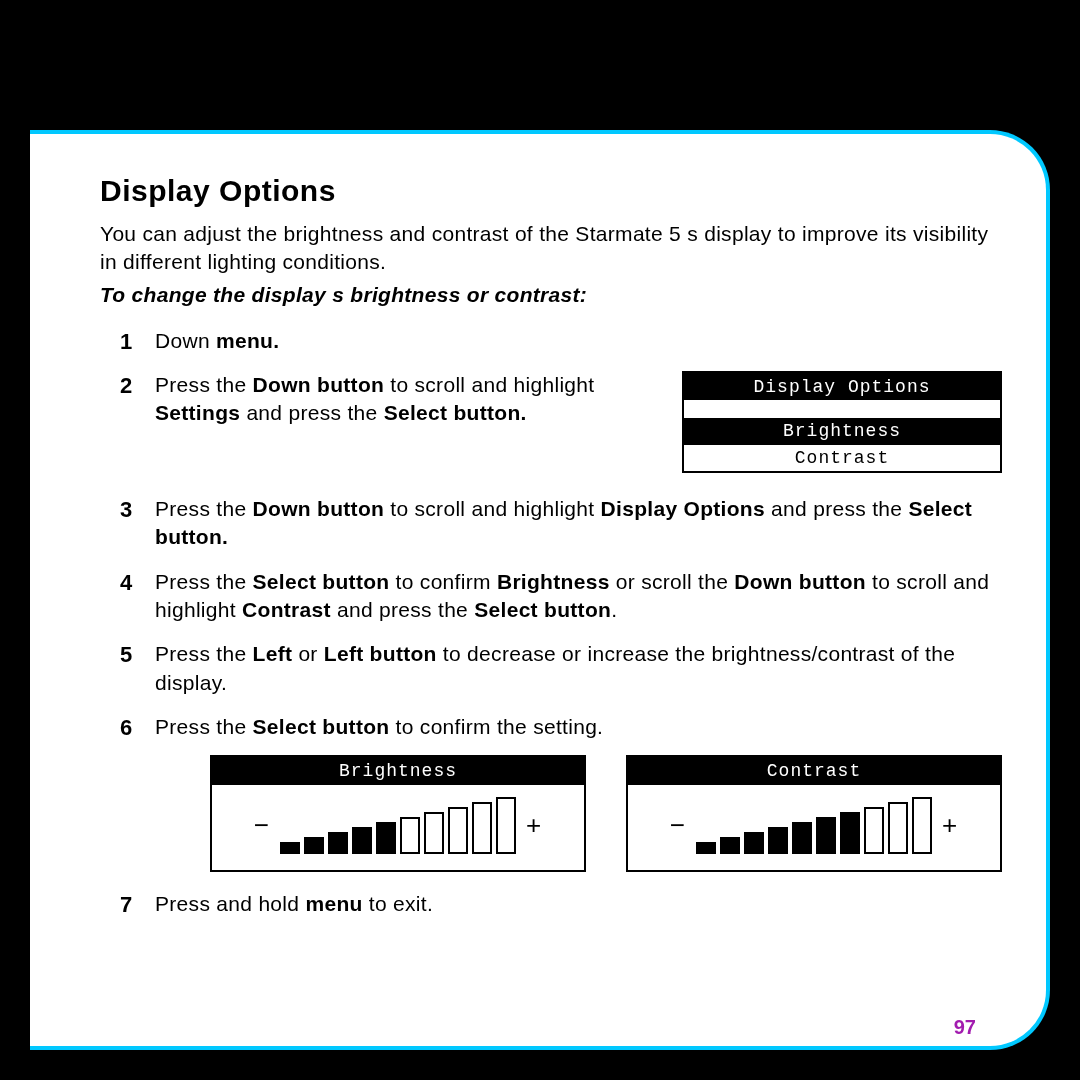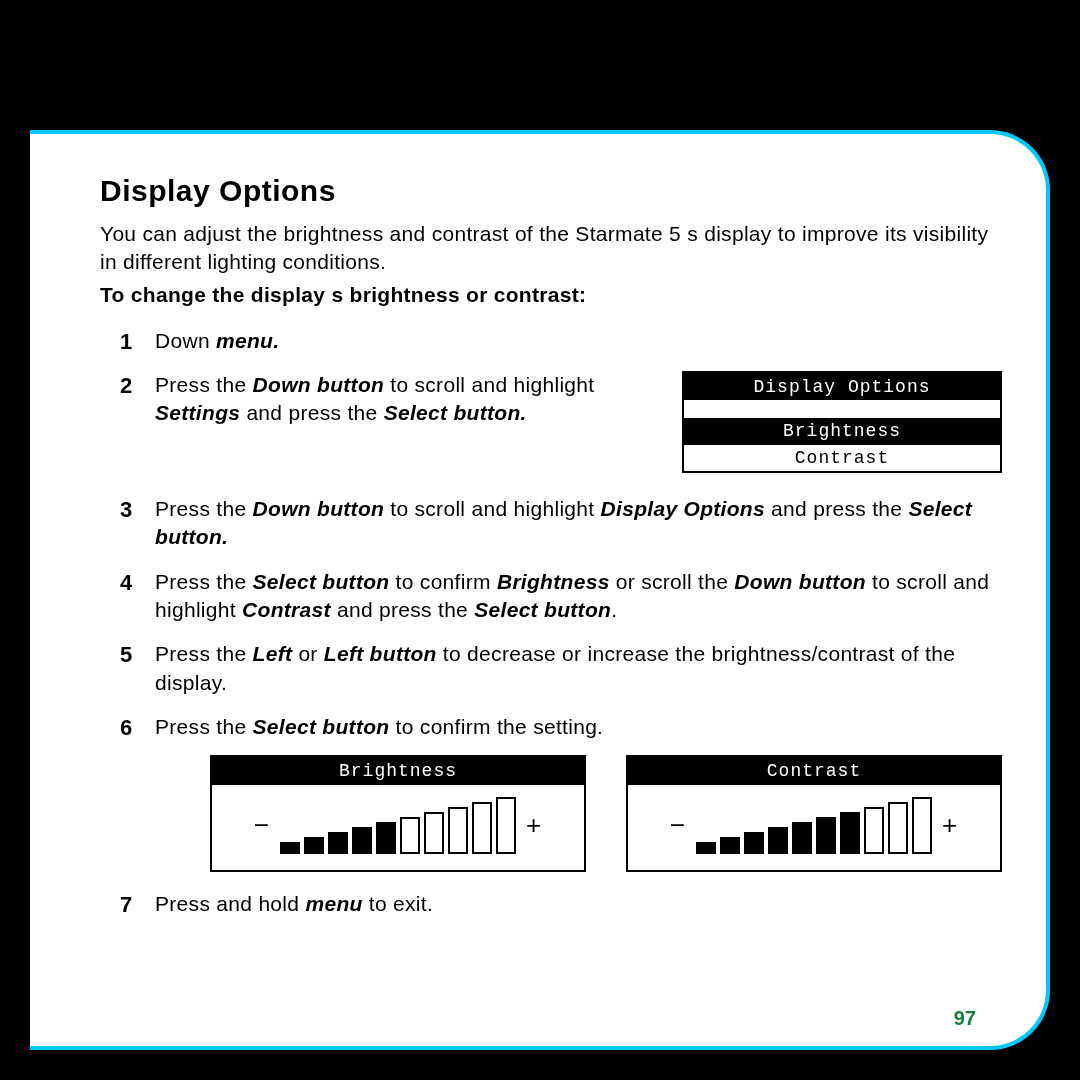--- a/index.html
+++ b/index.html
@@ -16,41 +16,41 @@
     background: #ffffff;
     border: 4px solid #00c8ff;
     border-left: none;
     border-top-right-radius: 60px;
     border-bottom-right-radius: 60px;
     padding: 40px 44px 25px 70px;
   }
 
   h1 { font-size: 30px; font-weight: bold; margin-bottom: 12px; letter-spacing: 0.5px; }
   .intro { font-size: 21px; line-height: 1.35; margin-bottom: 6px; letter-spacing: 0.3px; }
-  .subhead { font-weight: bold; font-size: 21px; margin-bottom: 20px; letter-spacing: 0.3px; }
+  .subhead { font-style: italic; font-weight: bold; font-size: 21px; margin-bottom: 20px; letter-spacing: 0.3px; }
 
   ol.steps { list-style: none; counter-reset: step; }
   ol.steps > li {
     counter-increment: step;
     position: relative;
     padding-left: 55px;
     font-size: 21px;
     line-height: 1.35;
     margin-bottom: 16px;
     letter-spacing: 0.3px;
   }
   ol.steps > li::before {
     content: counter(step);
     position: absolute;
     left: 20px;
     top: 0;
     font-weight: 900;
     font-size: 22px;
   }
-  b { font-weight: bold; font-style: italic; }
+  b { font-weight: bold; }
 
   
   .lcd {
     border: 2px solid #000;
     font-family: "Courier New", monospace;
     font-size: 18px;
     letter-spacing: 1px;
     background: #fff;
   }
   .lcd .lcd-title {
@@ -74,22 +74,22 @@
   .gauge { width: 380px; }
   .gauge .body { display: flex; align-items: flex-end; justify-content: center; padding: 12px 8px 16px 8px; }
   .gauge .sign { font-size: 26px; font-family: Arial, sans-serif; padding: 0 10px; align-self: center; }
   .bars { display: flex; align-items: flex-end; gap: 4px; }
   .bar { width: 20px; border: 2px solid #000; }
   .bar.filled { background: #000; }
 
   .page-num {
     position: absolute;
     right: 70px;
-    bottom: 16px;
-    color: #15803d;
+    bottom: 7px;
+    color: #a21caf;
     font-weight: bold;
     font-size: 20px;
     text-align: right;
   }
 
   
   .step3wrap::after { content: ""; display: block; clear: both; }
 </style>
 </head>
 <body>

